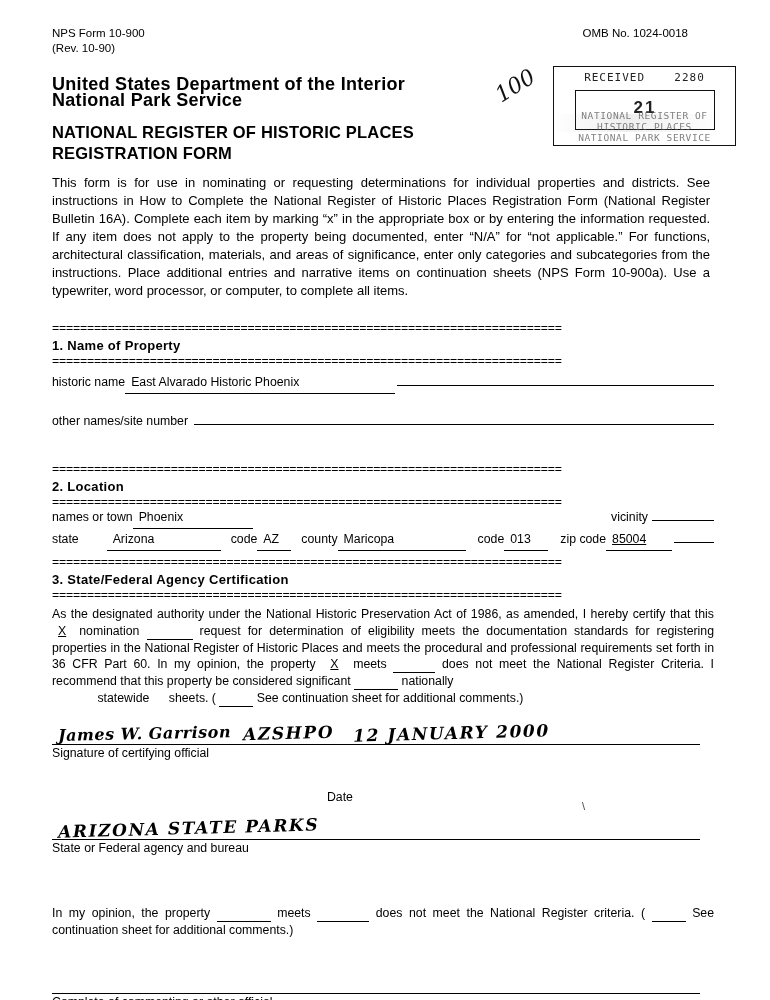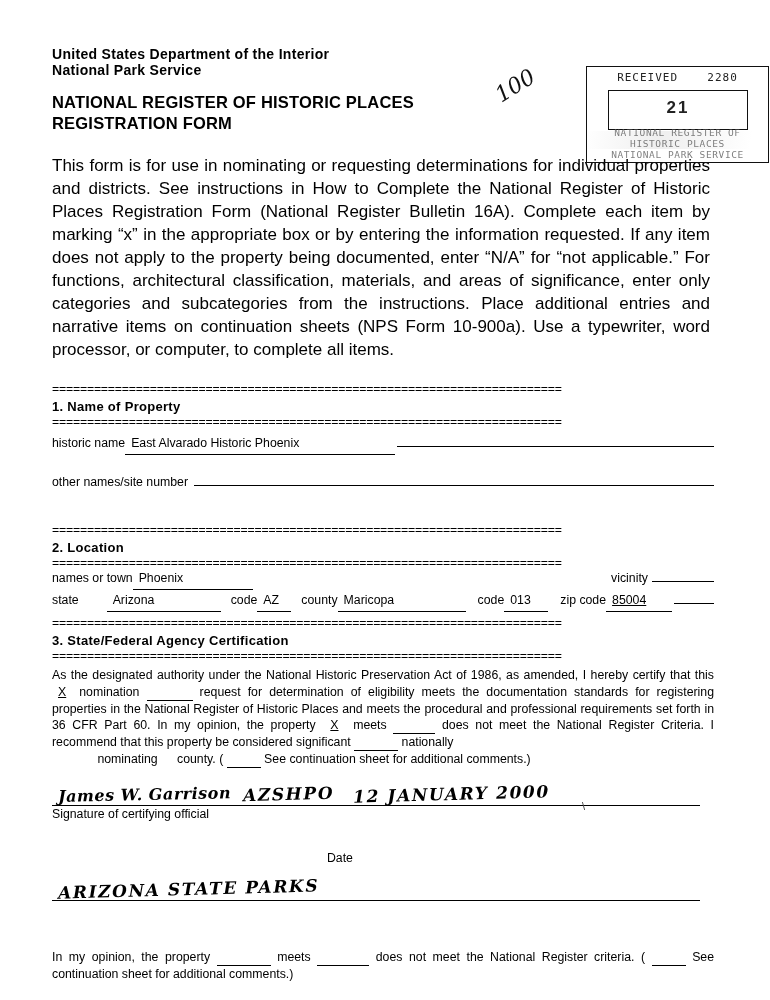--- a/index.html
+++ b/index.html
@@ -30,37 +30,37 @@
   .row {
     display: flex;
     justify-content: space-between;
     align-items: flex-start;
   }
   .small {
     font-size: 11.5px;
     line-height: 15px;
   }
   .hdr-dept {
-    font-size: 14px;
+    font-size: 18px;
     font-weight: bold;
     line-height: 16px;
     letter-spacing: 0.3px;
     margin-top: 20px;
   }
   .title {
     font-size: 16.5px;
     font-weight: bold;
     line-height: 21px;
     letter-spacing: 0.2px;
     margin-top: 14px;
   }
   .intro {
-    font-size: 17px;
-    line-height: 23px;
-    margin-top: 20px;
+    font-size: 13px;
+    line-height: 18px;
+    margin-top: 10px;
     text-align: justify;
     width: 658px;
   }
   .eqline {
     font-size: 12.3px;
     line-height: 8px;
     letter-spacing: -0.2px;
     overflow: hidden;
     white-space: nowrap;
     height: 9px;
@@ -131,22 +131,21 @@
     letter-spacing: 1.6px;
     transform: rotate(-1.6deg);
     display: inline-block;
   }
   
   .stamp {
     position: absolute;
     left: 553px;
     top: 66px;
     width: 183px;
-    height: 97px;
-    margin-left: 33px;
+    height: 80px;
   }
   .stamp-outer {
     position: absolute;
     inset: 0;
     border: 1.6px solid #111;
   }
   .stamp-top {
     position: absolute;
     top: 5px;
     left: 0;
@@ -236,20 +235,27 @@
   }
   .cap-date { margin-left: 118px; margin-top: 44px; }
 </style>
 </head>
 <body>
 
 <div class="page">
 
   <div class="content">
 
+    <div class="row">
+      <div class="small">
+        <div>NPS Form 10-900</div>
+        <div>(Rev. 10-90)</div>
+      </div>
+      <div class="small" style="margin-right:26px;">OMB No. 1024-0018</div>
+    </div>
 
     <div class="hdr-dept">
       <div>United States Department of the Interior</div>
       <div>National Park Service</div>
     </div>
 
     <div class="title">
       <div>NATIONAL REGISTER OF HISTORIC PLACES</div>
       <div>REGISTRATION FORM</div>
     </div>
@@ -318,23 +324,23 @@
         <span class="ul-under" style="width:46px;"></span>
         <span>request for determination of eligibility meets the documentation standards for registering properties in the National Register of Historic Places and meets the procedural and professional requirements set forth in 36 CFR Part 60.  In my opinion, the property</span>
         <span class="u" style="padding:0 8px;">X</span>
         <span>meets</span>
         <span class="ul-under" style="width:42px;"></span>
         <span>does not meet the National Register Criteria. I recommend that this  property be considered significant</span>
         <span class="ul-under" style="width:44px;"></span>
         <span>nationally</span>
         <br>
         <span style="display:inline-block; width:42px;"></span>
-        <span>nominating</span>
+        <span>statewide</span>
         <span class="u" style="padding:0 8px;"></span>
-        <span>county. (</span>
+        <span>sheets. (</span>
         <span class="ul-under" style="width:34px;"></span>
         <span>See continuation sheet for additional comments.)</span>
       </div>
 
       <div class="sig-block">
         <div class="sig-line-wrap">
           <span class="sig-ink">
             <span class="hand">James W. Garrison</span>
             <span class="hand2" style="margin-left:8px;">AZSHPO</span>
             <span class="hand2" style="margin-left:14px;">12 JANUARY 2000</span>
@@ -347,20 +353,23 @@
         </div>
       </div>
 
       <div class="sig-block" style="margin-top:10px;">
         <div class="sig-line-wrap">
           <span class="sig-ink">
             <span class="hand2">ARIZONA STATE PARKS</span>
           </span>
           <span class="sig-rule-abs"></span>
         </div>
+        <div class="cap-row">
+          <span>State or Federal agency and bureau</span>
+        </div>
       </div>
 
       <div class="para" style="margin-top:48px;">
         <span>In my opinion, the property</span>
         <span class="ul-under" style="width:54px;"></span>
         <span>meets</span>
         <span class="ul-under" style="width:52px;"></span>
         <span>does not meet the National Register criteria. (</span>
         <span class="ul-under" style="width:34px;"></span>
         <span>See continuation sheet for additional comments.)</span>

